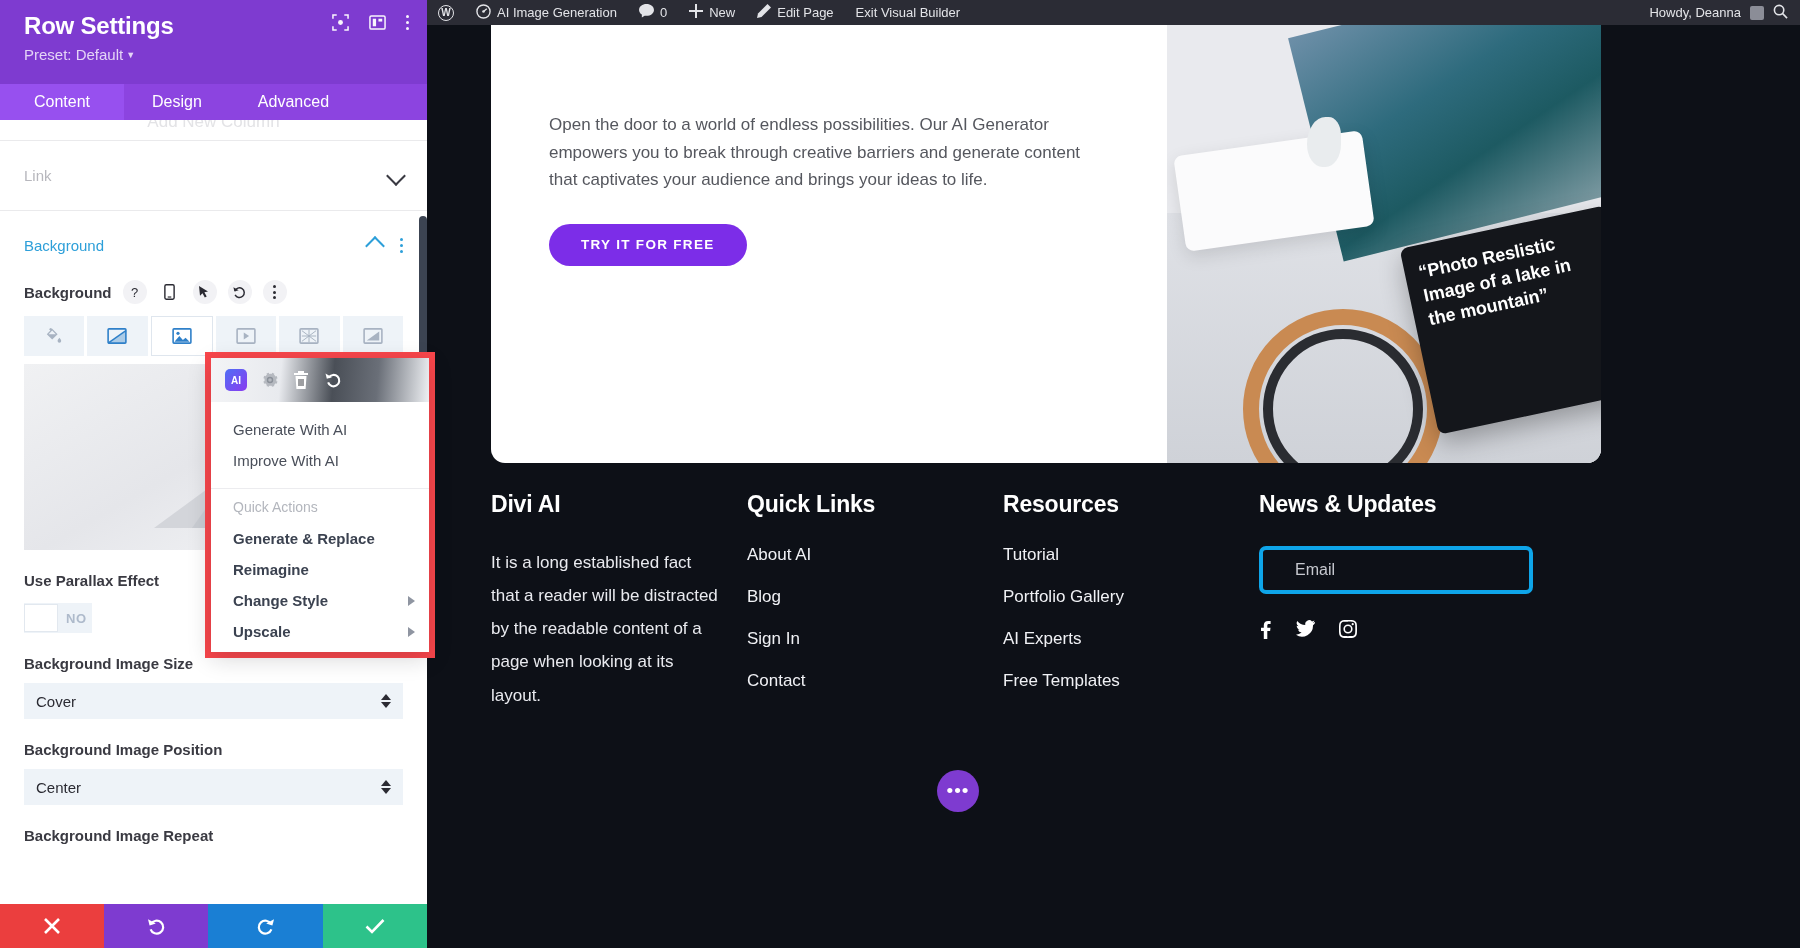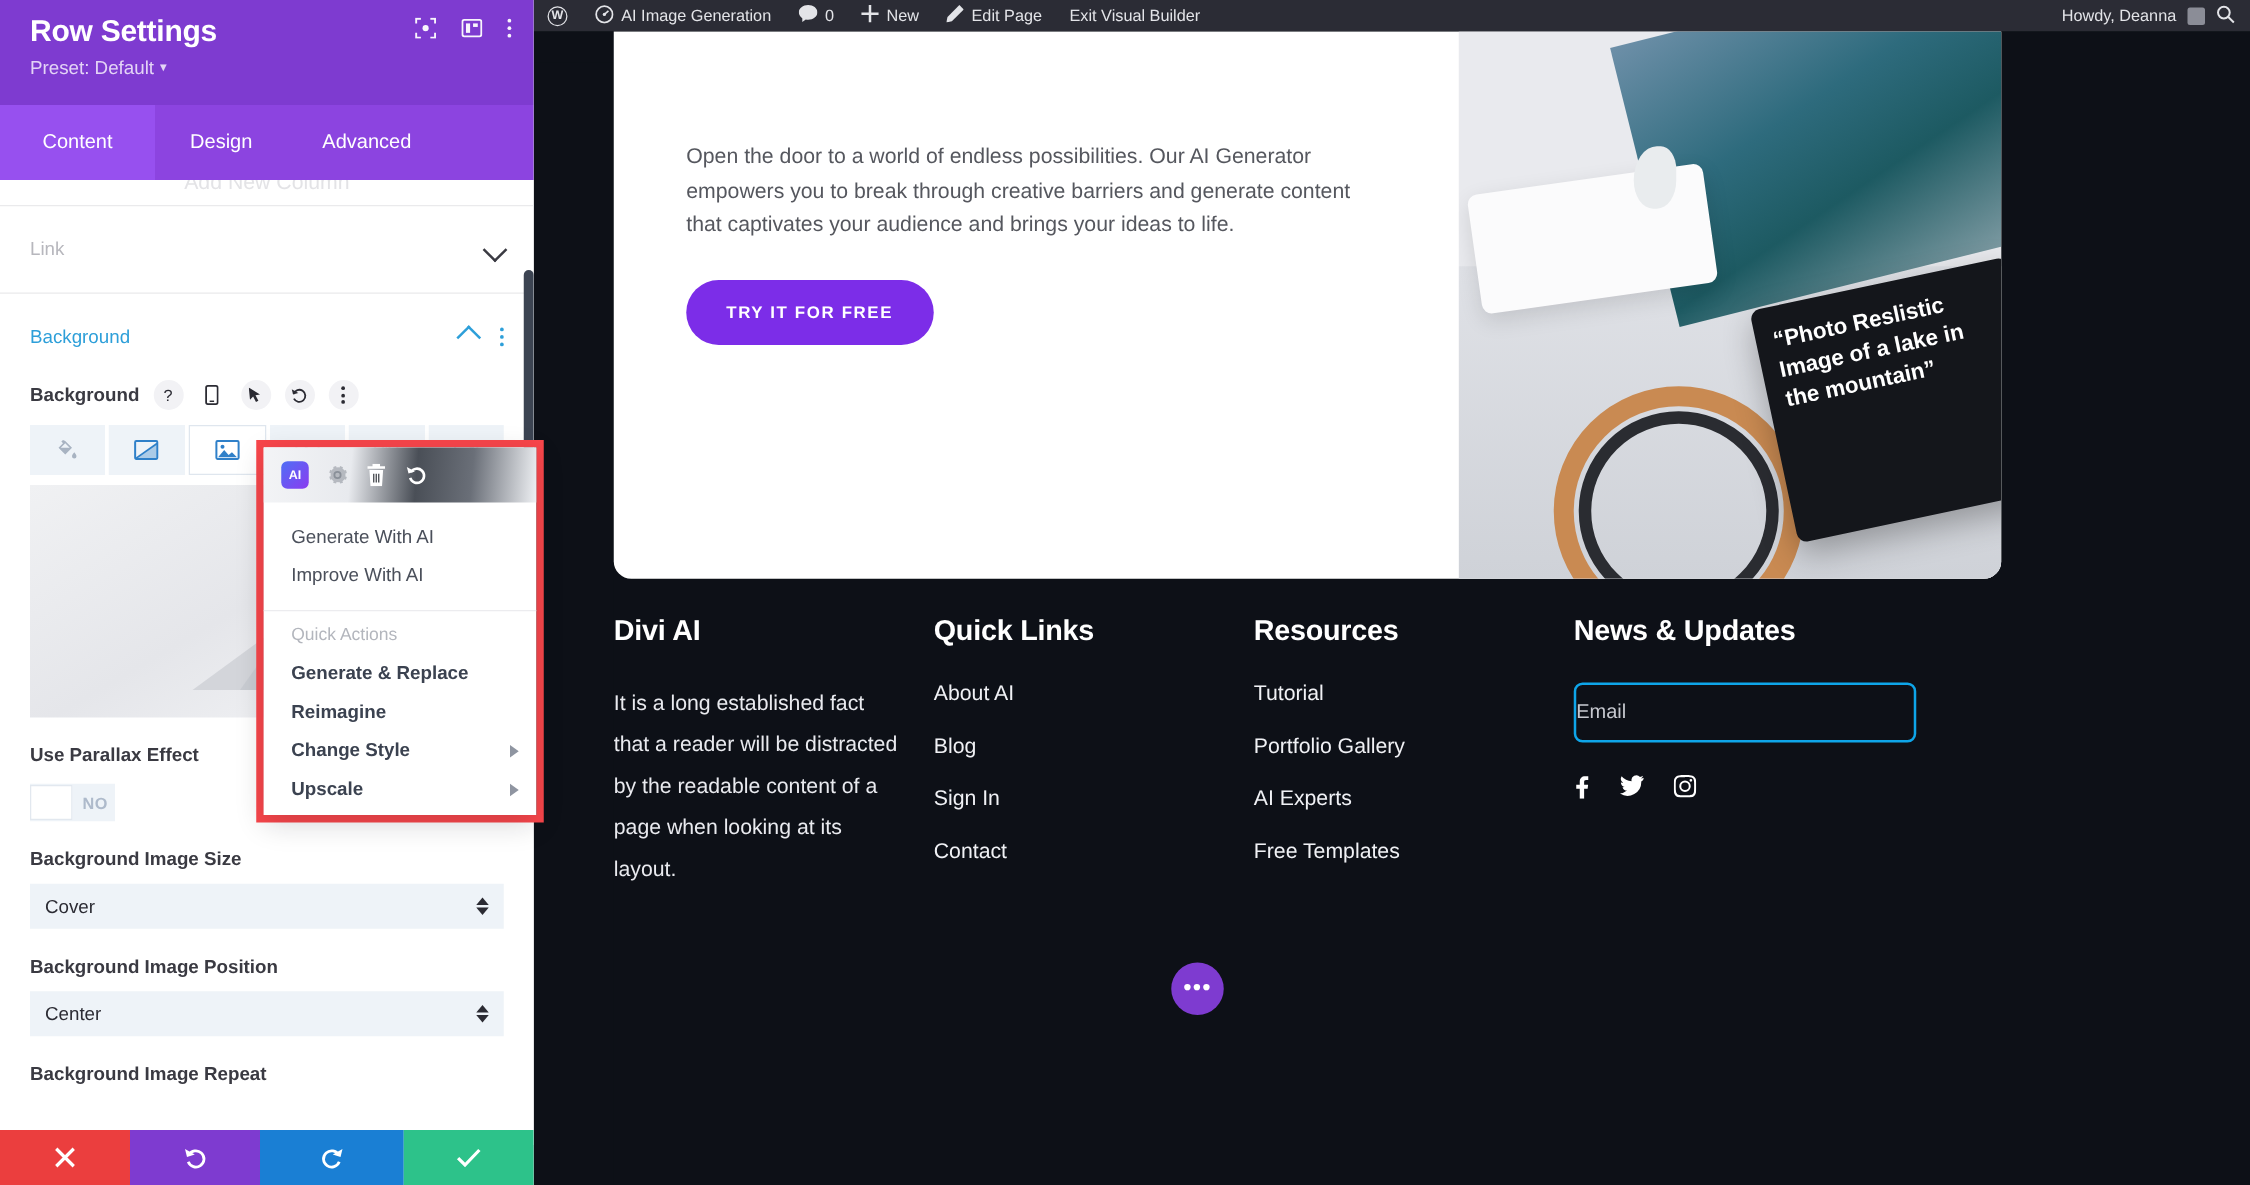--- a/index.html
+++ b/index.html
@@ -35,21 +35,21 @@
   .panel-preset .caret { font-size: 9px; margin-left: 3px; position: relative; top: -2px; }
   .header-icons {
     position: absolute; right: 18px; top: 14px;
     display: flex; align-items: center; gap: 20px;
   }
   .hicon { color: #fff; opacity: .95; cursor: pointer; line-height: 0; }
   .kebab-dots { display: flex; flex-direction: column; gap: 3px; align-items: center; }
   .kebab-dots i { display: block; width: 3px; height: 3px; background: #fff; border-radius: 50%; }
 
   .tabs {
-    display: flex; background: #8c44e0; height: 60px;
+    display: flex; background: #8c44e0; height: 36px;
   }
   .tab {
     flex: 0 0 auto; padding: 0 28px;
     display: flex; align-items: center; justify-content: center;
     color: #fff; font-size: 16px; cursor: pointer;
   }
   .tab.active { background: #9750ef; }
   .tab:first-child { padding: 0 34px; }
 
   .panel-body {
@@ -236,21 +236,21 @@
     font-size: 60px; line-height: 1.02; color: #2b2b2f;
     font-weight: bold; letter-spacing: -1.6px;
   }
   .hero-p {
     margin-top: 34px; font-size: 17px; line-height: 1.62; color: #55575e;
     width: 560px;
   }
   .hero-btn {
     margin-top: 30px; display: inline-flex; align-items: center; justify-content: center;
     background: #7c2de8; color: #fff; border-radius: 30px;
-    height: 52px; padding: 0 32px;
+    height: 42px; padding: 0 32px;
     font-size: 13.5px; font-weight: bold; letter-spacing: 1.3px;
     cursor: pointer;
   }
   .hero-collage {
     position: absolute; right: 0; top: 0; width: 434px; height: 438px;
     overflow: hidden; background: #e9eaee;
   }
   .cl-sky {
     position: absolute; right: -40px; top: -30px; width: 330px; height: 230px;
     background: linear-gradient(160deg,#6d8fa8 0%,#2e6b7d 38%,#1d5a62 62%,#8fa6ae 100%);
@@ -295,22 +295,22 @@
   .fcol.c1 { width: 256px; }
   .fcol.c2 { width: 256px; }
   .fcol.c3 { width: 256px; }
   .fcol.c4 { width: 300px; }
   .fh {
     font-size: 23px; font-weight: bold; margin-bottom: 28px; letter-spacing: -0.2px;
   }
   .fbody { font-size: 17px; line-height: 1.95; color: #e9eaef; }
   .flink { font-size: 17px; line-height: 1; margin-bottom: 25px; color: #f0f1f5; cursor: pointer; }
   .email-input {
-    height: 48px; border: 2px solid #0ea5e9; border-radius: 7px;
-    display: flex; align-items: center; padding: 0 0;
+    height: 48px; border: 4px solid #0ea5e9; border-radius: 7px;
+    display: flex; align-items: center; padding: 0 32px;
     color: #c6c8cf; font-size: 16px; cursor: text;
   }
   .subscribe-btn {
     margin-top: 22px; height: 46px; border-radius: 26px;
     background: #7c2de8; color: #fff;
     display: flex; align-items: center; justify-content: center;
     font-size: 13px; font-weight: bold; letter-spacing: 2.1px;
     cursor: pointer;
   }
   .socials { margin-top: 26px; display: flex; gap: 24px; color: #fff; }

